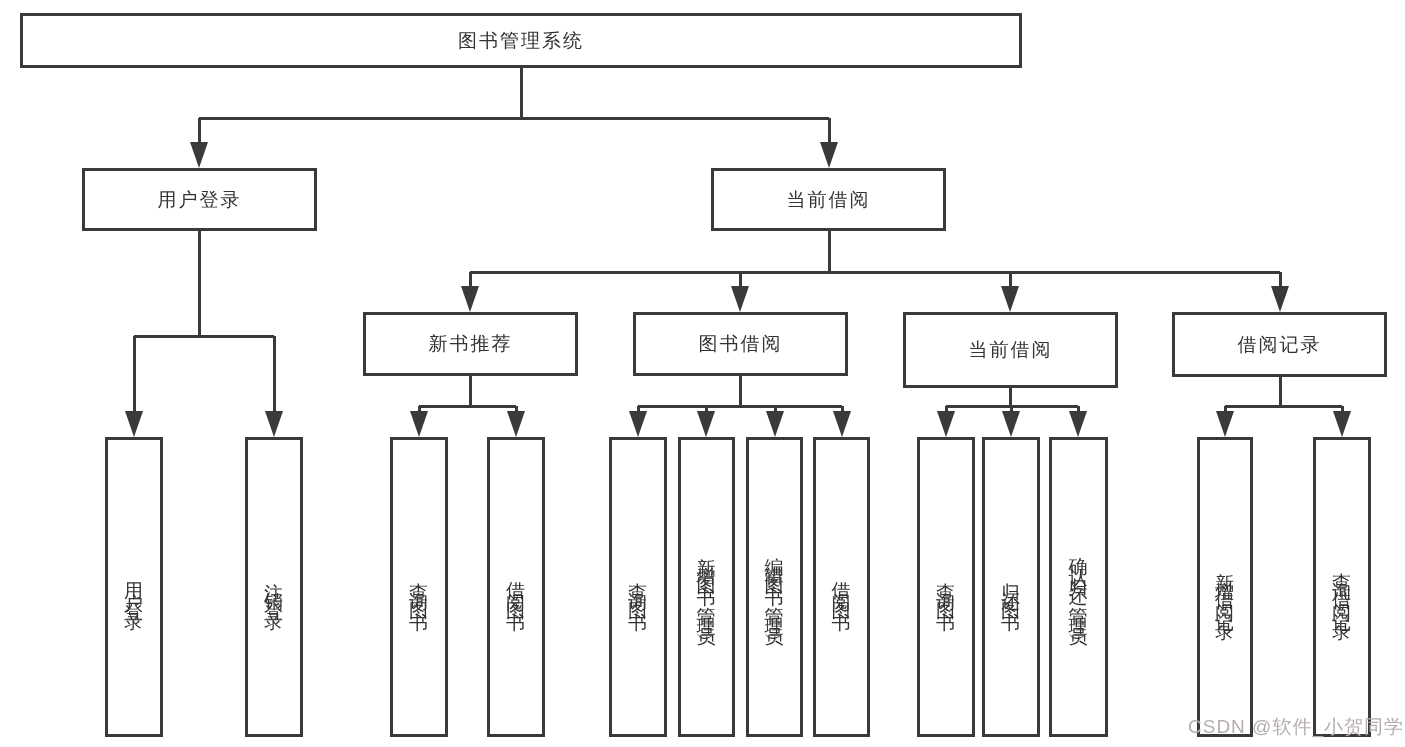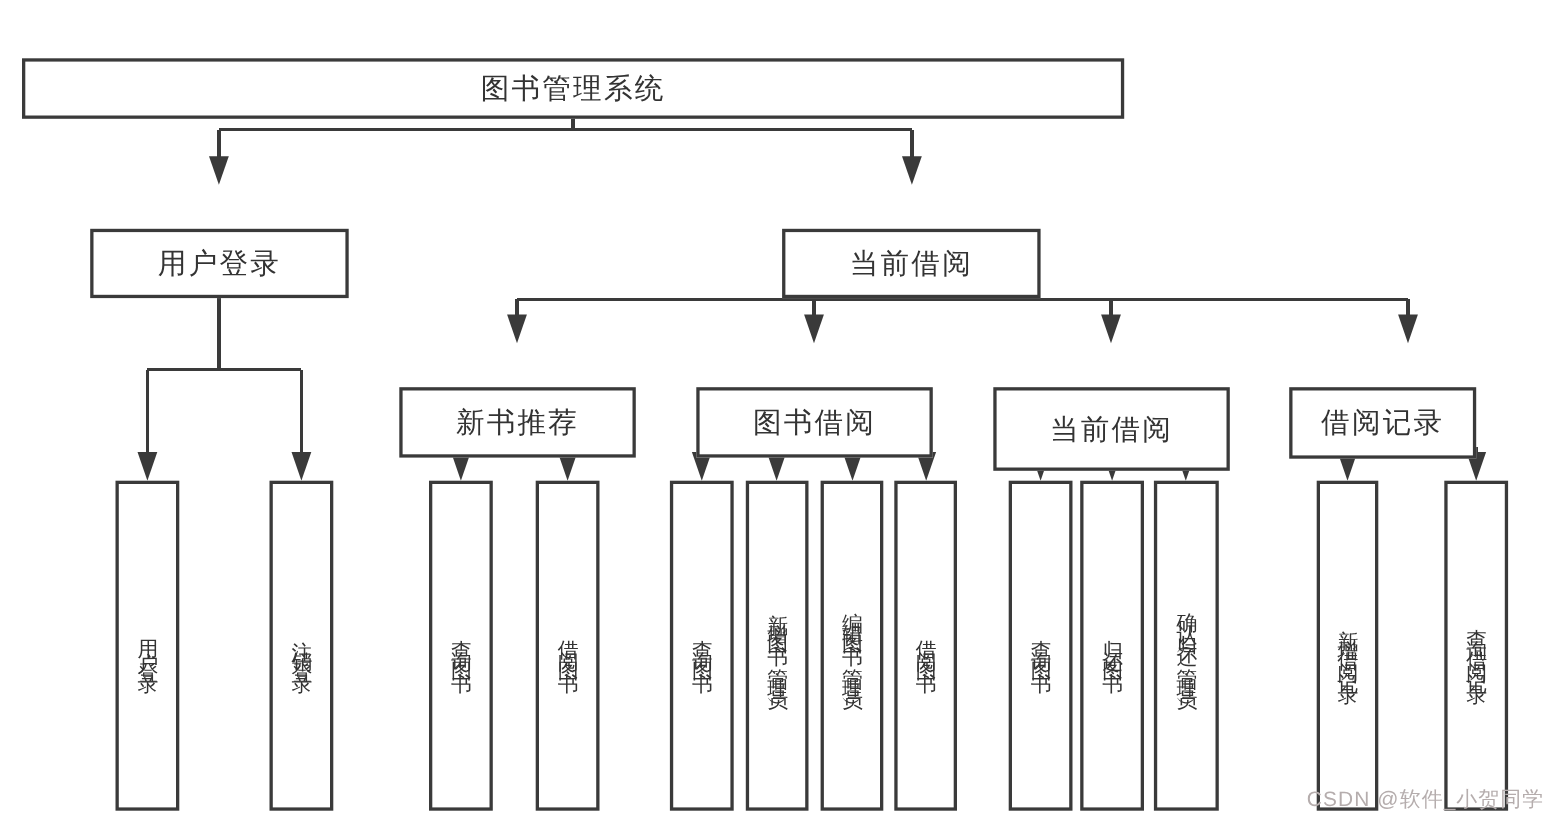--- a/index.html
+++ b/index.html
@@ -29,24 +29,23 @@
   .node{
     position:absolute;
     box-sizing:border-box;
     background:var(--background);
     border:3px solid var(--line);
     color:var(--text);
     display:flex;align-items:center;justify-content:center;
     z-index:2;
   }
   .hnode{
-    font-size:26px;
+    font-size:19px;
     letter-spacing:2px;
     white-space:nowrap;
-    margin-top:40px;
   }
   .vnode .vtext{
     writing-mode:vertical-rl;
     text-orientation:mixed;
     font-size:19px;
     letter-spacing:10px;
     line-height:1;
   }
   .watermark{
     position:absolute;
@@ -116,21 +115,21 @@
 
   <div class="node hnode" style="left:363px;top:312px;width:215px;height:64px">
     <span>新书推荐</span>
   </div>
   <div class="node hnode" style="left:633px;top:312px;width:215px;height:64px">
     <span>图书借阅</span>
   </div>
   <div class="node hnode" style="left:903px;top:312px;width:215px;height:76px">
     <span>当前借阅</span>
   </div>
-  <div class="node hnode" style="left:1172px;top:312px;width:170px;height:65px">
+  <div class="node hnode" style="left:1172px;top:312px;width:215px;height:65px">
     <span>借阅记录</span>
   </div>
 
   <div class="node vnode" style="left:105px;top:437px;width:58px;height:300px">
     <span class="vtext">用户登录</span>
   </div>
   <div class="node vnode" style="left:245px;top:437px;width:58px;height:300px">
     <span class="vtext">注销登录</span>
   </div>
 

